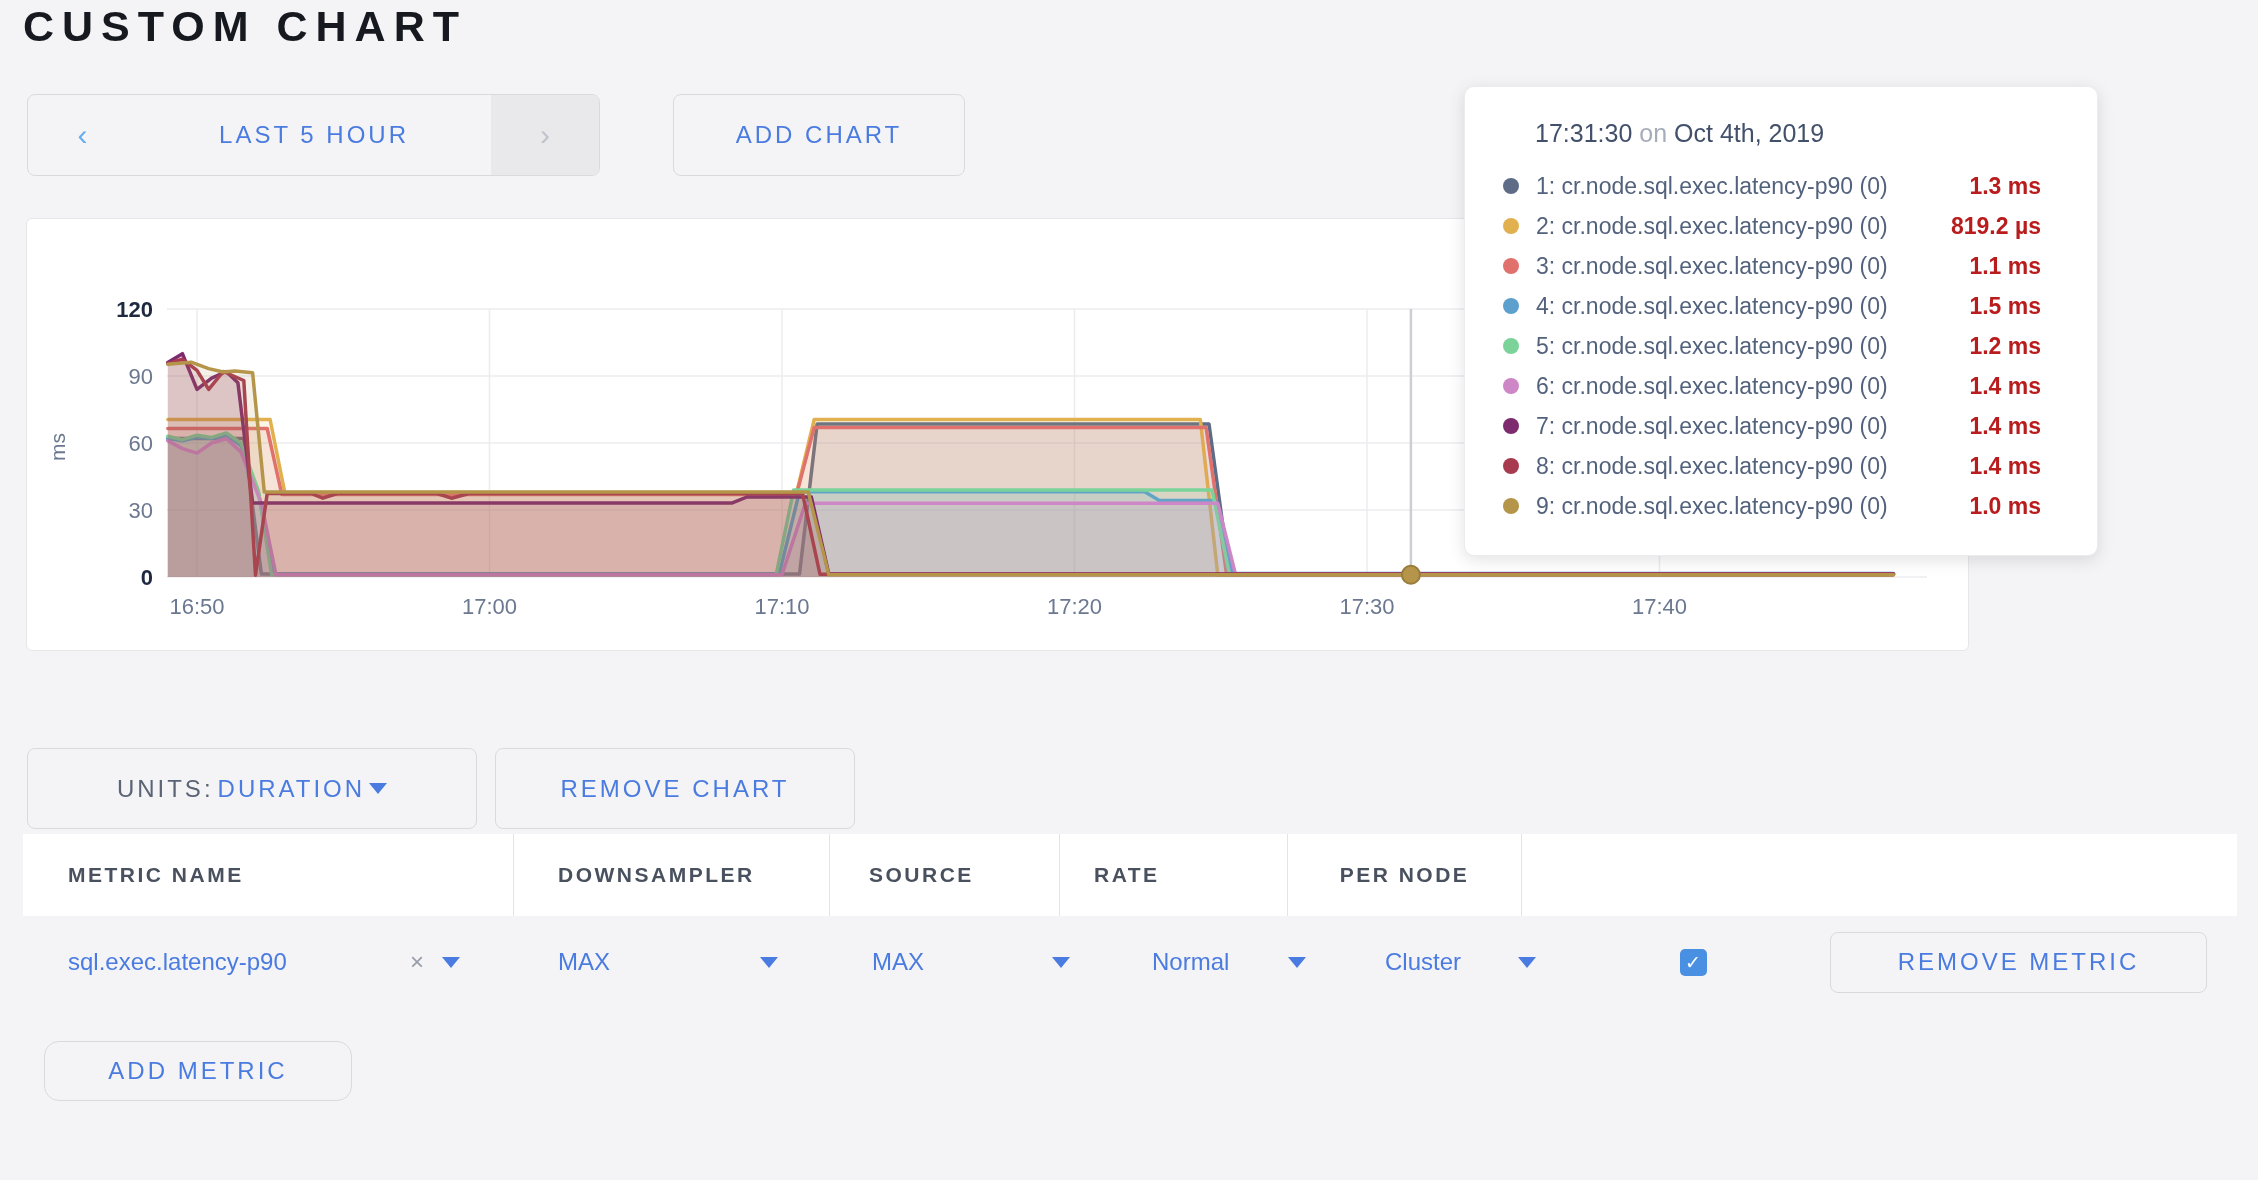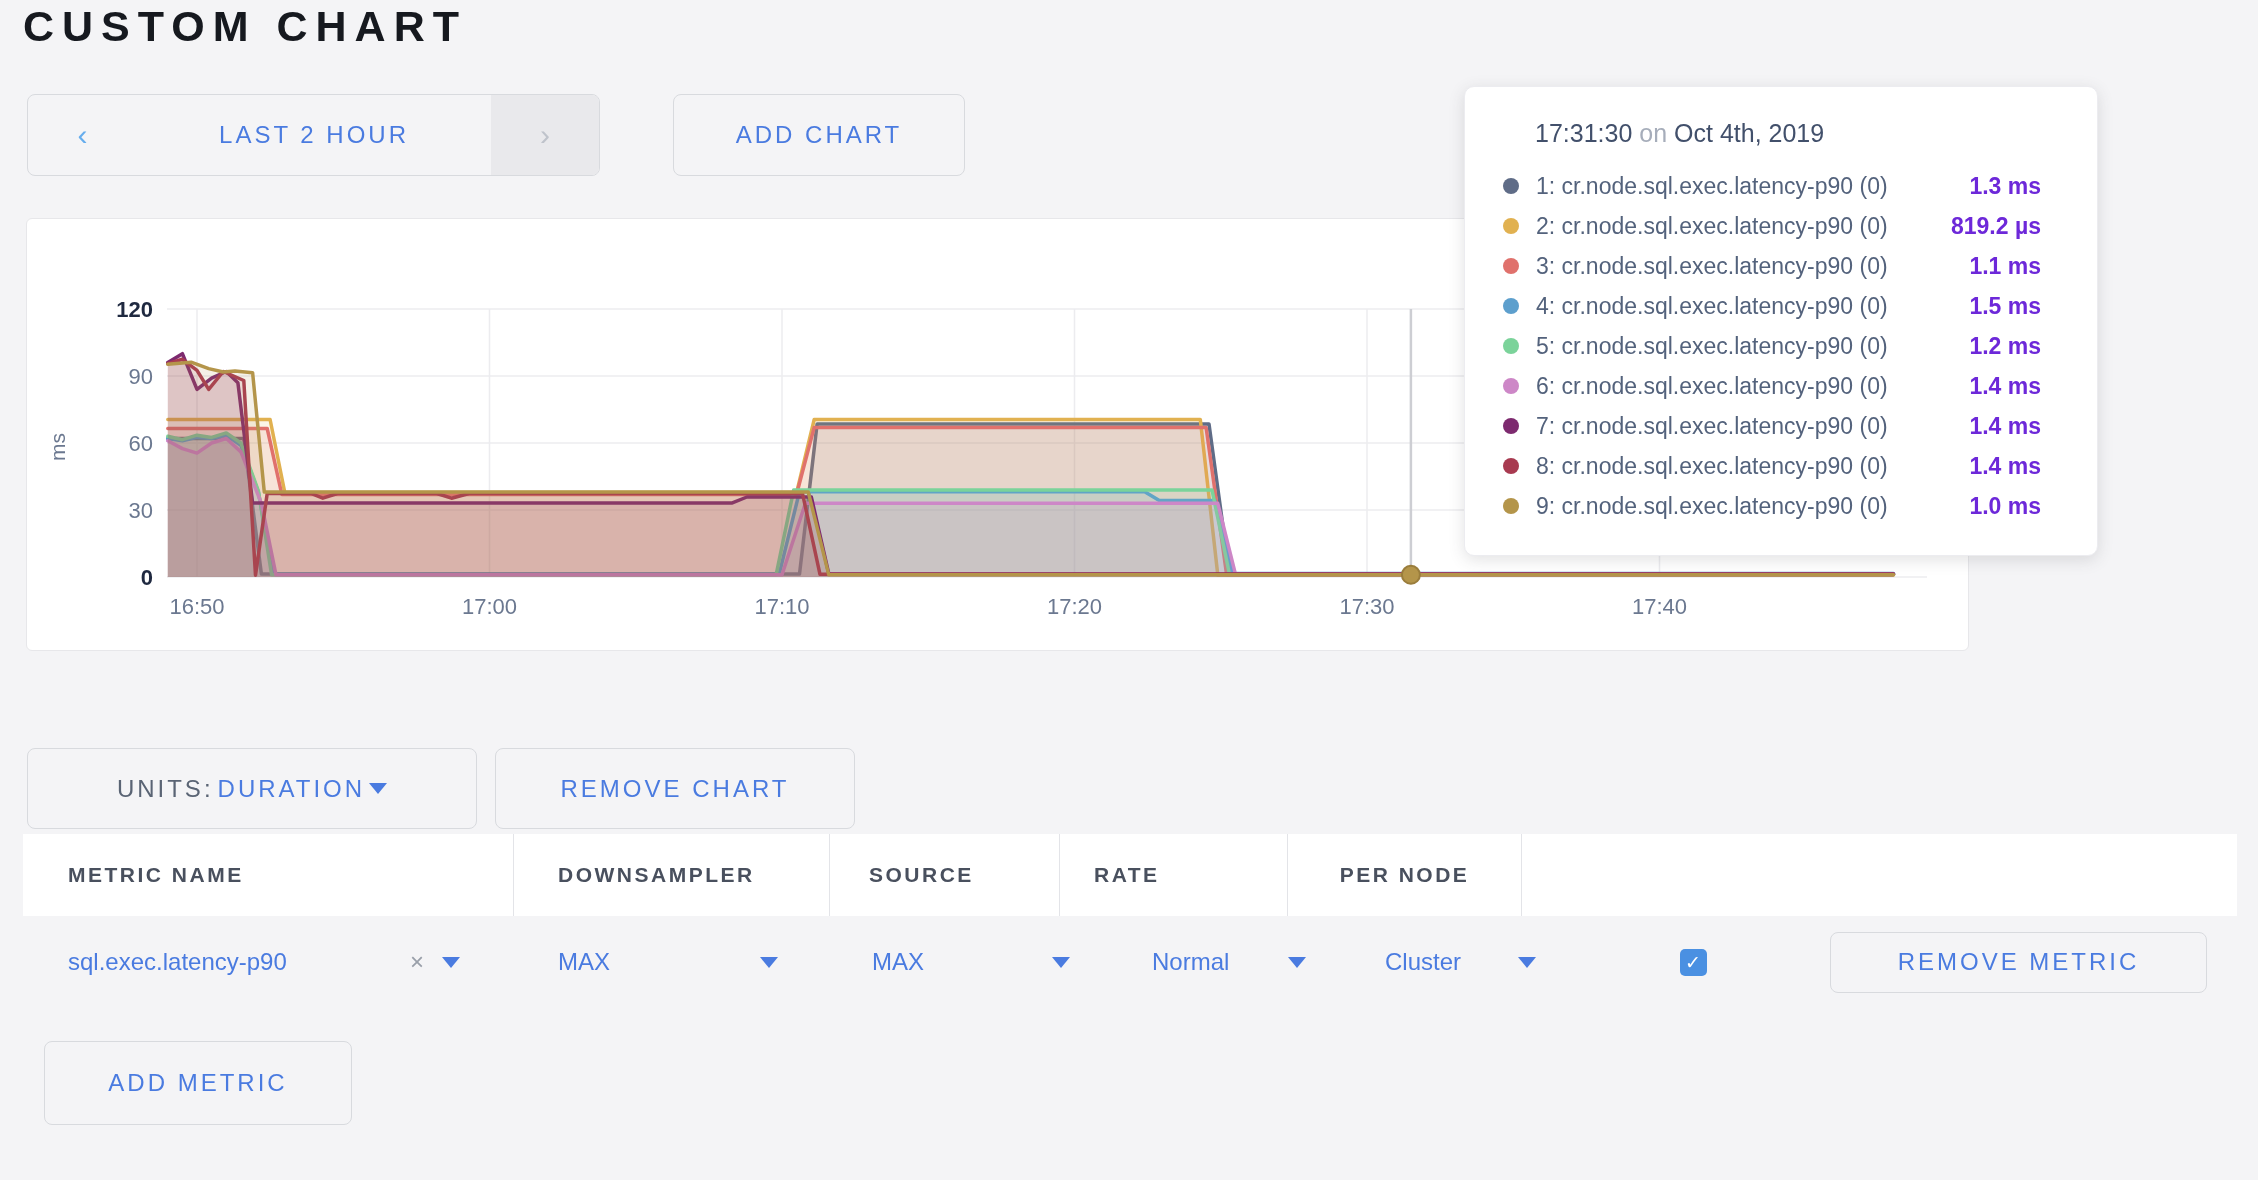--- a/index.html
+++ b/index.html
@@ -16,21 +16,21 @@
   .tb-range{flex:1;color:#4a7be0;font-size:24px;letter-spacing:3px;font-weight:500;}
   .tb-next{width:108px;border-left:1px solid #d8dade;background:#e9e9ec !important;color:#bfc3cb;font-size:30px;}
 
   .btn{position:absolute;background:transparent;border:1px solid #d8dade;border-radius:8px;
     color:#4a7be0;font-size:24px;letter-spacing:3px;cursor:pointer;font-family:inherit;font-weight:500;}
   .add-chart{left:673px;top:94px;width:292px;height:82px;}
   .units-btn{left:27px;top:748px;width:450px;height:81px;display:flex;align-items:center;justify-content:center;gap:4px;}
   .units-btn .u-lab{color:#5a6474;}
   .units-btn .u-val{color:#4a7be0;}
   .remove-chart{left:495px;top:748px;width:360px;height:81px;}
-  .add-metric{left:44px;top:1041px;width:308px;height:84px;}
+  .add-metric{left:44px;top:1041px;width:308px;height:60px;border-radius:15px;}
 
   .caret{width:0;height:0;border-left:9px solid transparent;border-right:9px solid transparent;
     border-top:11px solid #4a7be0;display:inline-block;}
 
   
   .chart-panel{position:absolute;left:26px;top:218px;width:1943px;height:433px;background:#fff;
     border:1px solid #e7e7ea;border-radius:6px;box-sizing:border-box;}
   .chart-panel svg{position:absolute;left:0;top:0;}
   .grid{stroke:#ececef;stroke-width:1.5;}
   .ylab,.xlab{font-size:22px;fill:#6b7890;font-family:"Liberation Sans",sans-serif;}
@@ -39,21 +39,21 @@
 
   
   .tooltip{position:absolute;left:1464px;top:86px;width:634px;height:470px;background:#fff;
     border:1px solid #ececf0;border-radius:10px;box-shadow:0 4px 16px rgba(60,60,70,.15);
     box-sizing:border-box;padding:32px 56px 0 38px;z-index:5;}
   .tt-head{font-size:25px;color:#42506b;margin-bottom:18px;margin-left:32px;}
   .tt-head .tt-on{color:#a6adba;}
   .tt-row{display:flex;align-items:center;height:40px;}
   .tt-dot{width:16px;height:16px;border-radius:50%;margin-right:17px;flex:none;}
   .tt-lab{font-size:23px;color:#53627c;}
-  .tt-val{margin-left:auto;font-size:23px;font-weight:bold;color:#6d28d9;}
+  .tt-val{margin-left:auto;font-size:23px;font-weight:bold;color:#b91c1c;}
 
   
   .thead{position:absolute;left:23px;top:834px;width:2214px;height:82px;background:#fff;display:flex;}
   .th{display:flex;align-items:center;font-size:21px;font-weight:700;letter-spacing:2.5px;
     color:#49505e;box-sizing:border-box;border-right:1px solid #e3e4e8;}
   .th:last-child{border-right:none;}
   .trow{position:absolute;left:23px;top:920px;width:2214px;height:84px;display:flex;font-size:24px;}
   .td{display:flex;align-items:center;box-sizing:border-box;}
   .c1{width:491px;padding-left:45px;padding-right:54px;}
   .c2{width:316px;padding-left:44px;padding-right:52px;}
@@ -74,21 +74,21 @@
 </style>
 </head>
 <body>
 
 <div class="canvas">
 
   <h1 class="page-title">CUSTOM CHART</h1>
 
   <div class="timebar">
     <button class="tb-prev"><span>‹</span></button>
-    <button class="tb-range">LAST 2 HOUR</button>
+    <button class="tb-range">LAST 5 HOUR</button>
     <button class="tb-next"><span>›</span></button>
   </div>
 
   <button class="btn add-chart">ADD CHART</button>
 
   <div class="chart-panel">
     <svg id="chart-svg" width="1941" height="431" viewBox="0 0 1941 431">
         <line class="grid" x1="140" x2="1900" y1="358.0" y2="358.0"></line>
         <line class="grid" x1="140" x2="1900" y1="291.0" y2="291.0"></line>
         <line class="grid" x1="140" x2="1900" y1="224.0" y2="224.0"></line>

